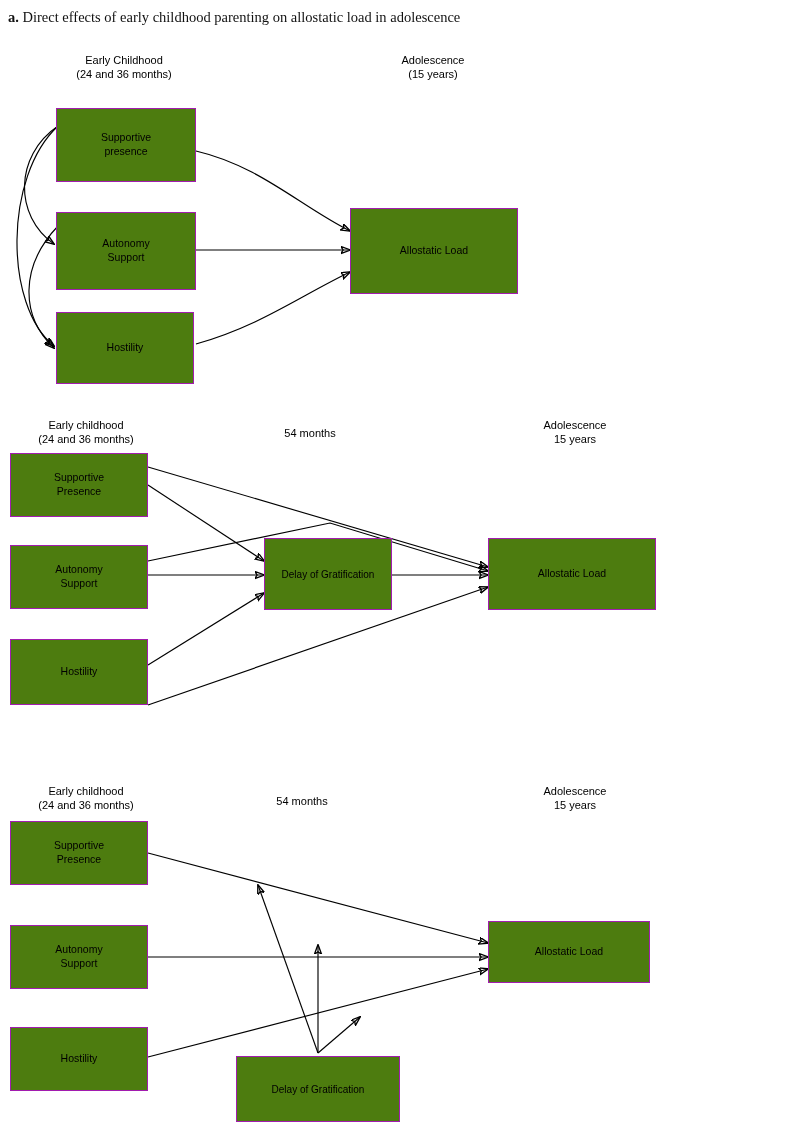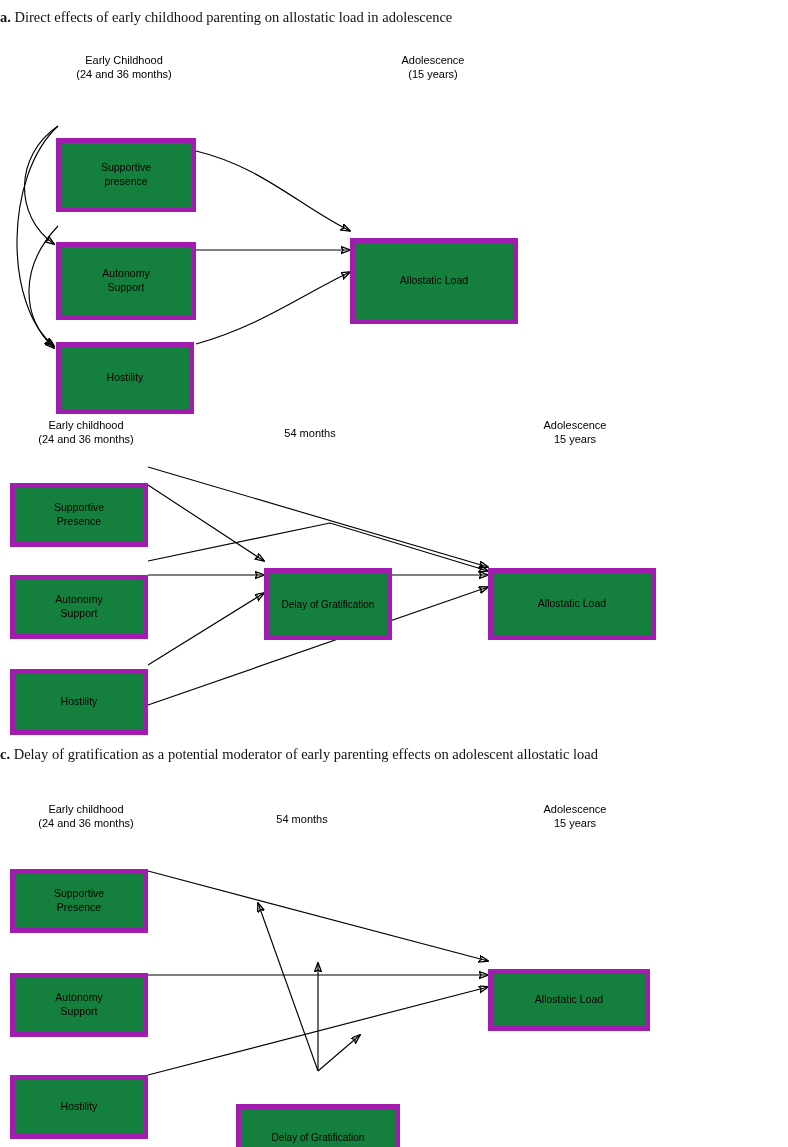--- a/index.html
+++ b/index.html
@@ -18,52 +18,52 @@
   .panel {
     position: absolute;
     left: 0;
     width: 788px;
   }
   .caption {
     font-family: "Liberation Serif", serif;
     font-size: 14.5px;
     color: #111;
     line-height: 1.25;
+    padding-left: 8px;
   }
   .caption .lbl {
     font-weight: bold;
   }
   .stage {
     position: relative;
     width: 717px;
   }
   .col-head {
     position: absolute;
     text-align: center;
     font-family: "Liberation Sans", sans-serif;
     font-size: 11px;
     line-height: 1.25;
     color: #000;
     white-space: pre-line;
   }
   .node {
     position: absolute;
-    background: #15803d;
-    border: 5px solid #a21caf;
+    background: #4d7c0f;
+    border: 1px solid #a21caf;
     display: flex;
     align-items: center;
     justify-content: center;
     text-align: center;
     font-family: "Liberation Sans", sans-serif;
     font-size: 10.5px;
     line-height: 1.3;
     color: #000;
     white-space: pre-line;
     box-sizing: border-box;
-    margin-top: 30px;
   }
   .node.small {
     font-size: 10px;
     text-align: center;
   }
   svg.edges {
     position: absolute;
     left: 0;
     top: 0;
     overflow: visible;
@@ -151,24 +151,20 @@
 Presence</div>
     <div class="node" style="left:10px; top:170px; width:138px; height:64px;">Autonomy
 Support</div>
     <div class="node" style="left:10px; top:264px; width:138px; height:66px;">Hostility</div>
     <div class="node small" style="left:264px; top:163px; width:128px; height:72px;">Delay of Gratification</div>
     <div class="node" style="left:488px; top:163px; width:168px; height:72px;">Allostatic Load</div>
   </div>
 </div>
 
 <div class="panel" style="top:745px;">
-  <div class="caption">
-    <span class="lbl">c.</span>
-    <span>Delay of gratification as a potential moderator of early parenting effects on adolescent allostatic load</span>
-  </div>
 
   <div class="stage" style="height:380px;">
     <div class="col-head" style="left:6px; top:40px; width:160px;">Early childhood
 (24 and 36 months)</div>
     <div class="col-head" style="left:222px; top:50px; width:160px;">54 months</div>
     <div class="col-head" style="left:490px; top:40px; width:170px;">Adolescence
 15 years</div>
 
     <svg class="edges" width="788" height="380">
       <defs>

